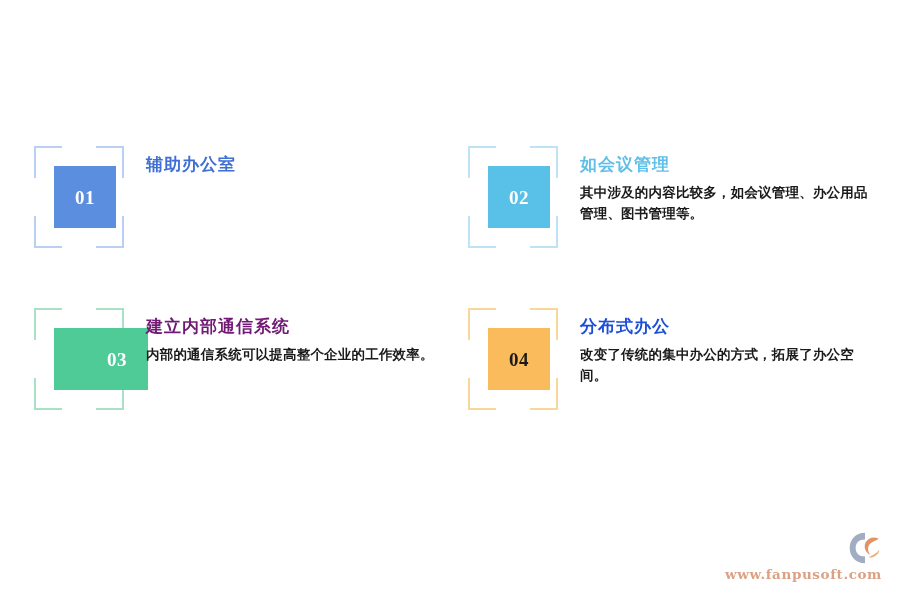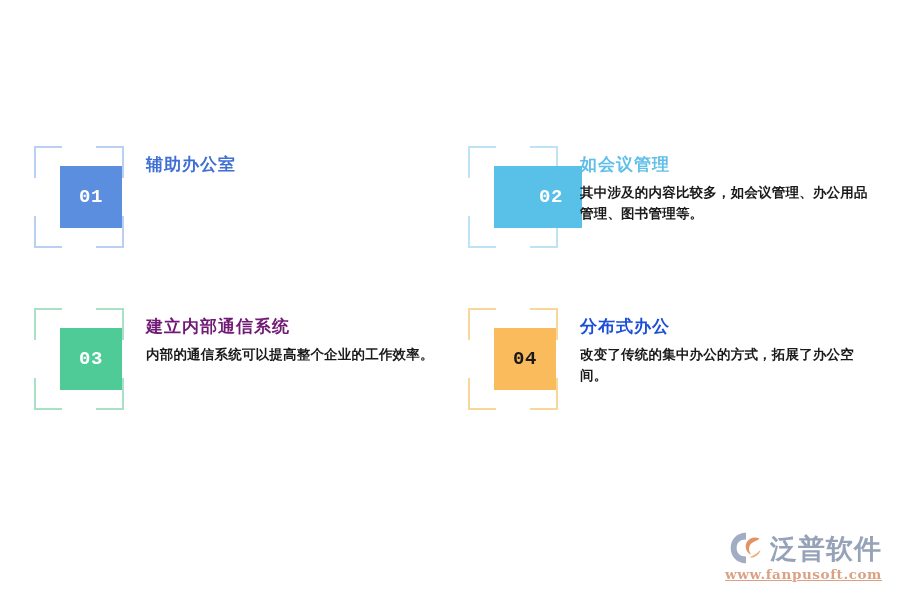--- a/index.html
+++ b/index.html
@@ -55,32 +55,32 @@
   .seg.br-h { right: 0;   bottom: 0; }
 
   .seg.tl-v { left: 0;    top: 0; }
   .seg.tr-v { right: 0;   top: 0; }
   .seg.bl-v { left: 0;    bottom: 0; }
   .seg.br-v { right: 0;   bottom: 0; }
 
   
   .swatch {
     position: absolute;
-    left: 26px;
+    left: 20px;
     top: 20px;
     width: 62px;
     height: 62px;
     display: flex;
     align-items: center;
     justify-content: center;
     font-size: 19px;
     font-weight: 700;
     letter-spacing: 0.5px;
     line-height: 1;
-    font-family: Liberation Mono, monospace;
+    font-family: Liberation Serif, serif;
   }
 
   
   .text-block {
     position: absolute;
     left: 112px;
     top: 8px;
     width: 322px;
   }
   .card-2 .text-block,
@@ -103,26 +103,26 @@
     letter-spacing: 0.2px;
   }
   .card-body.indent { text-indent: 2em; }
 
   
   .card-1 .frame  { color: #b9d0f2; }
   .card-1 .swatch { background: #5b8ede; color: #ffffff; }
   .card-1 .card-title { color: #3f6fd4; }
 
   .card-2 .frame  { color: #bfe3f4; }
-  .card-2 .swatch { background: #59c0e8; color: #ffffff; padding-left: 26px; }
+  .card-2 .swatch { background: #59c0e8; color: #ffffff; }
   .card-2 .card-title { color: #5fbfe8; }
 
   .card-3 .frame  { color: #a9e0c6; }
   .card-3 .swatch { background: #4ec architecture; }
-  .card-3 .swatch { background: #4ec architecture; }
+  .card-3 .swatch { background: #4ec architecture; padding-left: 32px; }
   .card-3 .swatch { background: #4ecb97; color: #ffffff; }
   .card-3 .card-title { color: #5cc housed; }
   .card-3 .card-title { color: #5cc79a; }
 
   .card-4 .frame  { color: #f8d79a; }
   .card-4 .swatch { background: #f9b council; }
   .card-4 .swatch { background: #f9b css; }
   .card-4 .swatch { background: #f9bb5c; color: #1a1a1a; }
   .card-4 .card-title { color: #fbbd63; }
 
@@ -155,21 +155,20 @@
     line-height: 1;
     font-family: "DejaVu Sans", "Liberation Sans", sans-serif;
   }
   .wm-url {
     font-size: 13.5px;
     color: #d99a7a;
     letter-spacing: 0.6px;
     margin-top: 1px;
     font-family: "DejaVu Serif", "Liberation Serif", serif;
     font-weight: 700;
-    text-decoration: underline;
   }
 </style>
 </head>
 <body style="background: rgb(255, 255, 255);">
 
 <div class="stage">
 
   <div class="card card-1">
     <div class="frame" style="color: rgb(185, 208, 242);">
       <span class="seg h tl-h"></span>
@@ -243,18 +242,17 @@
 
   <div class="watermark">
     <div class="wm-row">
       <span class="wm-mark">
         <svg viewBox="0 0 40 40" width="34" height="34" aria-hidden="true">
           <path d="M20 2 C9 2 2 10 2 20 C2 30 9 38 20 38 L20 30 C13 30 9 26 9 20 C9 14 13 10 20 10 Z" fill="#9aa7bd"></path>
           <path d="M36 9 C30 6 24 8 21 13 C18 18 20 25 26 28 C22 22 23 16 29 13 C32 11 35 10 36 9 Z" fill="#e08a5a"></path>
           <path d="M24 31 C30 32 36 28 37 22 C33 27 28 29 24 31 Z" fill="#e8a86f"></path>
         </svg>
       </span>
-      <span class="wm-text" style="color: rgb(142, 155, 179);">泛普软件</span>
     </div>
     <div class="wm-url" style="color: rgb(217, 154, 122);">www.fanpusoft.com</div>
   </div>
 
 </div>
 
 </body></html>

